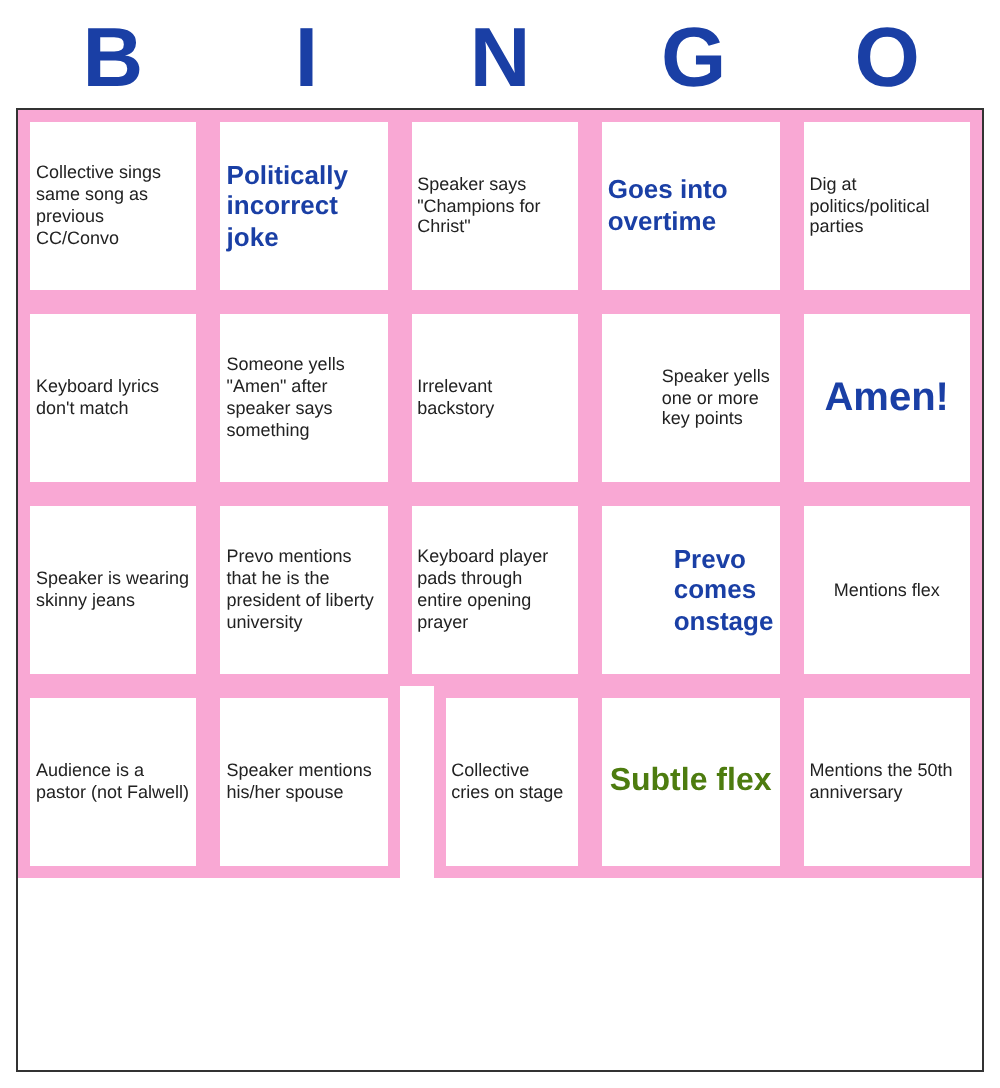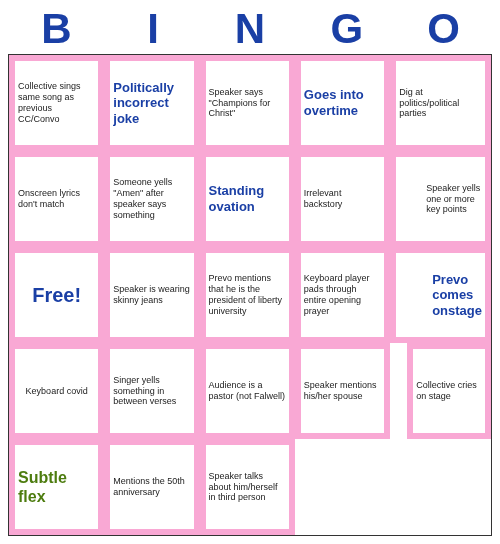--- a/index.html
+++ b/index.html
@@ -63,31 +63,28 @@
   <span>G</span>
   <span>O</span>
 </div>
 
 <div class="bingo-grid">
 <div class="bingo-cell" style="font-size: 9px; color: rgb(34, 34, 34);">Collective sings same song as previous CC/Convo</div>
     <div class="bingo-cell" style="font-weight: bold; font-size: 13px; color: rgb(26, 63, 165);">Politically incorrect joke</div>
     <div class="bingo-cell" style="font-size: 9px; color: rgb(34, 34, 34);">Speaker says "Champions for Christ"</div>
     <div class="bingo-cell" style="font-weight: bold; font-size: 13px; color: rgb(26, 63, 165);">Goes into overtime</div>
     <div class="bingo-cell" style="font-size: 9px; color: rgb(34, 34, 34);">Dig at politics/political parties</div>
-    <div class="bingo-cell" style="font-size: 9px; color: rgb(34, 34, 34);">Onscreen lyrics don't match</div>
+    <div class="bingo-cell" style="font-size: 9px; color: rgb(34, 34, 34);">Keyboard lyrics don't match</div>
     <div class="bingo-cell" style="font-size: 9px; color: rgb(34, 34, 34);">Someone yells "Amen" after speaker says something</div>
-    <div class="bingo-cell" style="font-weight: bold; font-size: 13px; color: rgb(26, 63, 165);">Standing ovation</div>
     <div class="bingo-cell" style="font-size: 9px; color: rgb(34, 34, 34);">Irrelevant backstory</div>
     <div class="bingo-cell" style="font-size: 9px; color: rgb(34, 34, 34); padding-left: 30px;">Speaker yells one or more key points</div>
-    <div class="bingo-cell free" style="color: rgb(26, 63, 165); font-weight: bold; font-size: 20px;">Free!</div>
+    <div class="bingo-cell free" style="color: rgb(26, 63, 165); font-weight: bold; font-size: 20px;">Amen!</div>
     <div class="bingo-cell" style="font-size: 9px; color: rgb(34, 34, 34);">Speaker is wearing skinny jeans</div>
     <div class="bingo-cell" style="font-size: 9px; color: rgb(34, 34, 34);">Prevo mentions that he is the president of liberty university</div>
     <div class="bingo-cell" style="font-size: 9px; color: rgb(34, 34, 34);">Keyboard player pads through entire opening prayer</div>
     <div class="bingo-cell" style="font-weight: bold; font-size: 13px; color: rgb(26, 63, 165); padding-left: 36px;">Prevo comes onstage</div>
-    <div class="bingo-cell" style="font-size: 9px; color: rgb(34, 34, 34);">Keyboard covid</div>
-    <div class="bingo-cell" style="font-size: 9px; color: rgb(34, 34, 34);">Singer yells something in between verses</div>
+    <div class="bingo-cell" style="font-size: 9px; color: rgb(34, 34, 34);">Mentions flex</div>
     <div class="bingo-cell" style="font-size: 9px; color: rgb(34, 34, 34);">Audience is a pastor (not Falwell)</div>
     <div class="bingo-cell" style="font-size: 9px; color: rgb(34, 34, 34);">Speaker mentions his/her spouse</div>
     <div class="bingo-cell" style="font-size: 9px; color: rgb(34, 34, 34); margin-left: 17px;">Collective cries on stage</div>
     <div class="bingo-cell" style="font-weight: bold; font-size: 16px; color: #4d7c0f;">Subtle flex</div>
     <div class="bingo-cell" style="font-size: 9px; color: rgb(34, 34, 34);">Mentions the 50th anniversary</div>
-    <div class="bingo-cell" style="font-size: 9px; color: rgb(34, 34, 34);">Speaker talks about him/herself in third person</div>
   </div>
 
 </body></html>

